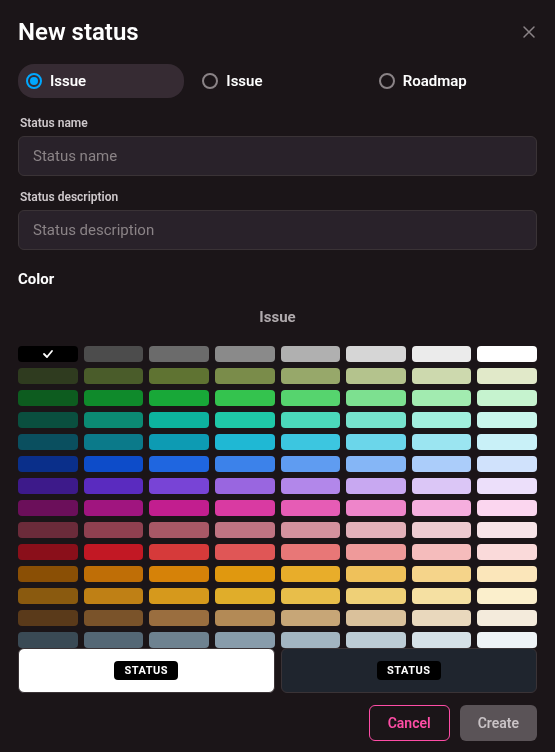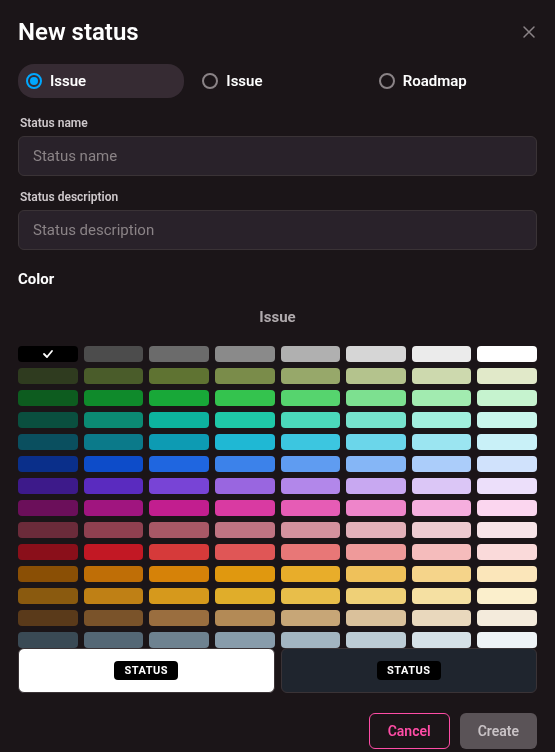--- a/index.html
+++ b/index.html
@@ -47,21 +47,21 @@
   .toggle{display:flex;margin-bottom:12px;}
   .toggle-btn{flex:1;text-align:center;padding:8px 0;font-size:15px;font-weight:700;border-radius:6px;cursor:pointer;color:var(--muted);}
   .toggle-btn.active{background:var(--pill-bg);color:#fff;}
 
   .swatch-grid{display:grid;grid-template-columns:repeat(8,1fr);gap:6px;}
   .swatch{height:16px;border-radius:4px;cursor:pointer;display:flex;align-items:center;justify-content:center;}
   .swatch.selected svg{display:block;}
   .swatch svg{display:none;}
 
   .preview-label{font-size:11px;color:var(--muted);text-align:center;margin:10px 0 6px 0;}
-  .preview-row{display:flex;gap:6px;margin-bottom:20px;}
+  .preview-row{display:flex;gap:6px;margin-bottom:12px;}
   .preview-card{flex:1;border:1px solid var(--border);border-radius:6px;padding:12px;display:flex;align-items:center;justify-content:center;}
   .preview-card.light{background:#fff;}
   .preview-card.dark{background:#1f252e;}
   .badge{background:#000;color:#fff;font-size:11px;font-weight:700;padding:3px 10px;border-radius:4px;letter-spacing:0.5px;}
 
   .footer{display:flex;justify-content:flex-end;gap:10px;padding:0px 18px 18px 18px;}
   .btn{border:none;padding:9px 18px;border-radius:6px;font-size:14px;font-weight:600;cursor:pointer;}
   .btn-cancel{background:transparent;border:1px solid var(--pink);color:var(--pink);}
   .btn-create{background:var(--btn-disabled-bg);color:#c9c3c6;}
 </style>

